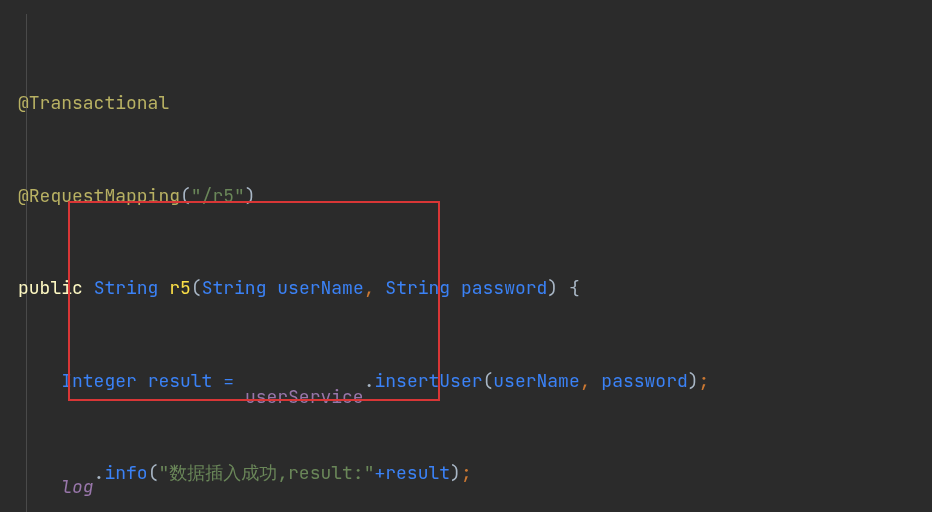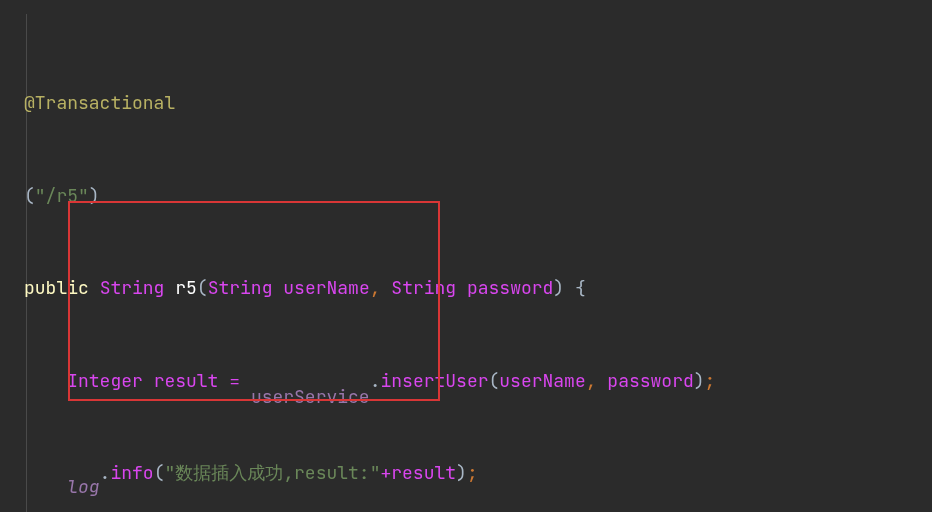--- a/index.html
+++ b/index.html
@@ -19,21 +19,21 @@
   .editor {
     position: relative;
     padding: 12px 0 0 0;
     color: #a9b7c6;
     white-space: pre;
   }
   .line {
     height: 38.5px;
     display: flex;
     align-items: center;
-    padding-left: 24px;
+    padding-left: 18px;
     position: relative;
   }
   .indent-guide {
     position: absolute;
     left: 26px;
     top: 14px;
     bottom: 0px;
     border-left: 1px solid #4a4a4a;
   }
   .redbox {
@@ -45,38 +45,38 @@
     border: 2px solid #d93636;
     box-sizing: border-box;
     pointer-events: none;
   }
   
   .ann    { color: #b8b163; }   
   .kw     { color: #fef9c3; }   
   .str    { color: #6a8759; }   
   .fld    { color: #9876aa; font-style: italic; margin-top: 28px; } 
   .fld-ni { color: #9876aa; margin-top: 32px; }   
-  .mth    { color: #ffffff; }   
-  .def    { color: #d946ef; }   
+  .mth    { color: #fde047; }   
+  .def    { color: #3b82f6; }   
   .comma  { color: #cc7832; }
   .dot    { color: #a9b7c6; }
   .paren  { color: #a9b7c6; }
 </style>
 </head>
 <body>
 
 <div class="editor">
   <div class="indent-guide"></div>
 
   <div class="line">
     <span class="ann">@Transactional</span>
   </div>
 
   <div class="line">
-    <span class="paren">(</span><span class="str">"/r5"</span><span class="paren">)</span>
+    <span class="ann">@RequestMapping</span><span class="paren">(</span><span class="str">"/r5"</span><span class="paren">)</span>
   </div>
 
   <div class="line">
     <span class="kw">public</span><span>&nbsp;</span><span class="def">String</span><span>&nbsp;</span><span class="mth">r5</span><span class="paren">(</span><span class="def">String</span><span>&nbsp;</span><span class="def">userName</span><span class="comma">,</span><span>&nbsp;</span><span class="def">String</span><span>&nbsp;</span><span class="def">password</span><span class="paren">) {</span>
   </div>
 
   <div class="line">
     <span>&nbsp;&nbsp;&nbsp;&nbsp;</span><span class="def">Integer</span><span>&nbsp;</span><span class="def">result</span><span>&nbsp;</span><span class="def">=</span><span>&nbsp;</span><span class="fld-ni">userService</span><span class="dot">.</span><span class="def">insertUser</span><span class="paren">(</span><span class="def">userName</span><span class="comma">,</span><span>&nbsp;</span><span class="def">password</span><span class="paren">)</span><span class="comma">;</span>
   </div>
 

